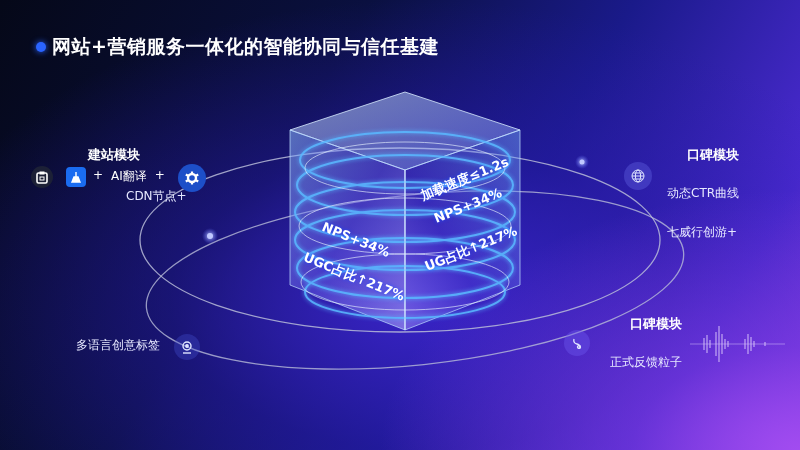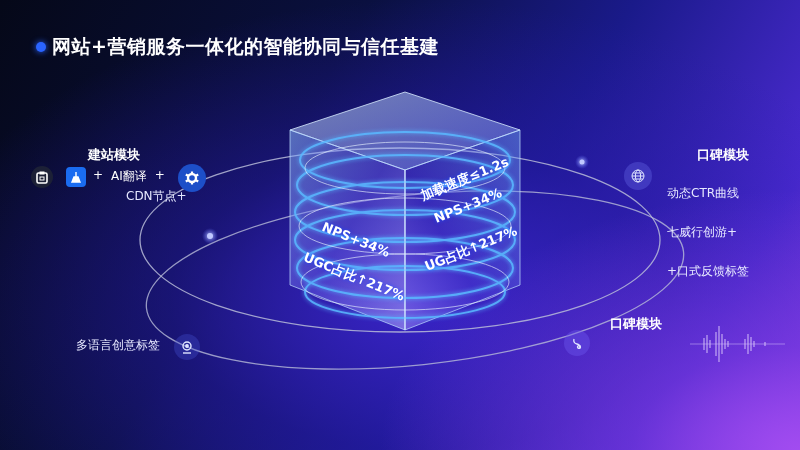--- a/index.html
+++ b/index.html
@@ -140,21 +140,20 @@
       <ellipse cx="7" cy="7" rx="2.6" ry="6"></ellipse>
       <line x1="1" y1="7" x2="13" y2="7"></line>
       <line x1="2" y1="4" x2="12" y2="4"></line>
       <line x1="2" y1="10" x2="12" y2="10"></line>
     </svg>
 </div>
 <div class="module" style="left:667px; top:146px;">
   <div class="mtitle">口碑模块</div>
   <div class="line">动态CTR曲线</div>
   <div class="line">七威行创游+</div>
-  <div class="line">+口式反馈标签</div>
 </div>
 
 <div class="module" style="left:70px; top:316px; text-align:right; width:90px;">
   <div class="line">多语言创意标签</div>
 </div>
 <div class="icon-circle" style="left:174px; top:334px; width:26px; height:26px; background:rgba(70,80,210,0.35);">
   <svg width="12" height="13" viewBox="0 0 12 13" fill="none" stroke="#e0e6ff" stroke-width="1.4">
       <circle cx="6" cy="5" r="4"></circle>
       <circle cx="6" cy="5" r="1.2" fill="#e0e6ff"></circle>
       <path d="M2 12 L10 12"></path>
@@ -162,20 +161,21 @@
 </div>
 
 <div class="icon-circle" style="left:564px; top:330px; width:26px; height:26px; background:rgba(110,90,240,0.4);">
   <svg width="12" height="12" viewBox="0 0 12 12" fill="none" stroke="#e0e6ff" stroke-width="1.3">
       <path d="M3 2 Q2 6 6 7 Q10 8 8 11"></path>
       <circle cx="8" cy="10" r="1.5"></circle>
     </svg>
 </div>
 <div class="module" style="left:610px; top:315px;">
   <div class="mtitle">口碑模块</div>
+  <div class="line">正式反馈粒子</div>
 </div>
 <svg style="position:absolute; left:690px; top:326px;" width="95" height="36" viewBox="0 0 95 36">
   <g stroke="#e8d8ff" stroke-width="1" opacity="0.85">
     <line x1="0" y1="18" x2="95" y2="18" stroke-opacity="0.5"></line>
     <line x1="14" y1="12" x2="14" y2="24"></line>
       <line x1="17" y1="9" x2="17" y2="27"></line>
       <line x1="20" y1="14" x2="20" y2="22"></line>
     <line x1="26" y1="6" x2="26" y2="30"></line>
       <line x1="29" y1="0" x2="29" y2="36"></line>
       <line x1="32" y1="8" x2="32" y2="28"></line>

